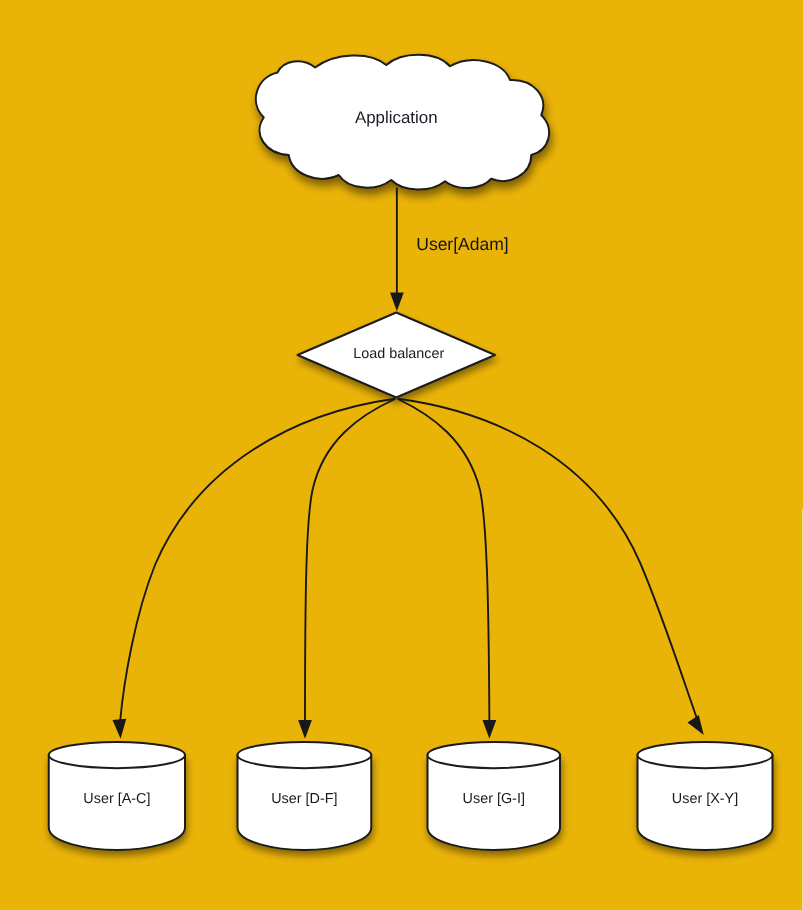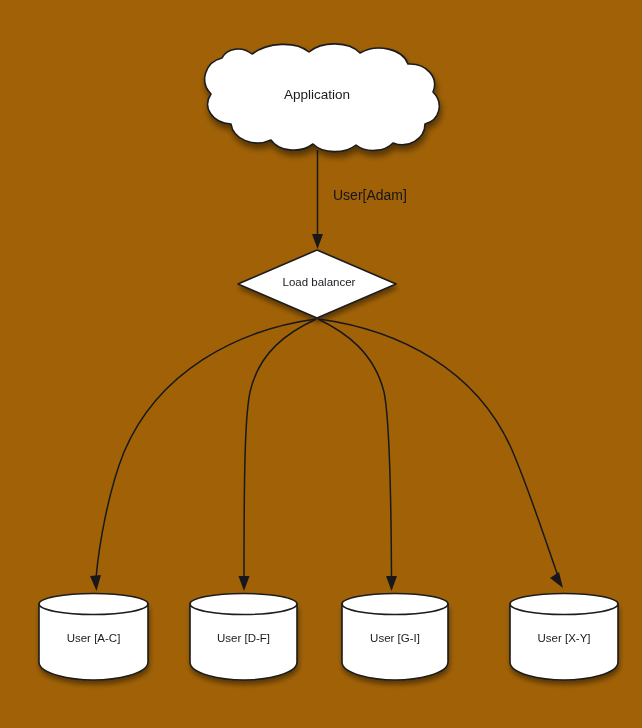--- a/index.html
+++ b/index.html
@@ -10,21 +10,21 @@
   body {
     width: 642px;
     height: 728px;
     font-family: "Liberation Sans", sans-serif;
     overflow: hidden;
   }
   #diagram-root {
     position: relative;
     width: 642px;
     height: 728px;
-    background: #a16207;
+    background: #eab308;
   }
   svg#diagram-svg {
     position: absolute;
     top: 0;
     left: 0;
     width: 642px;
     height: 728px;
     display: block;
   }
   .node-shape {

